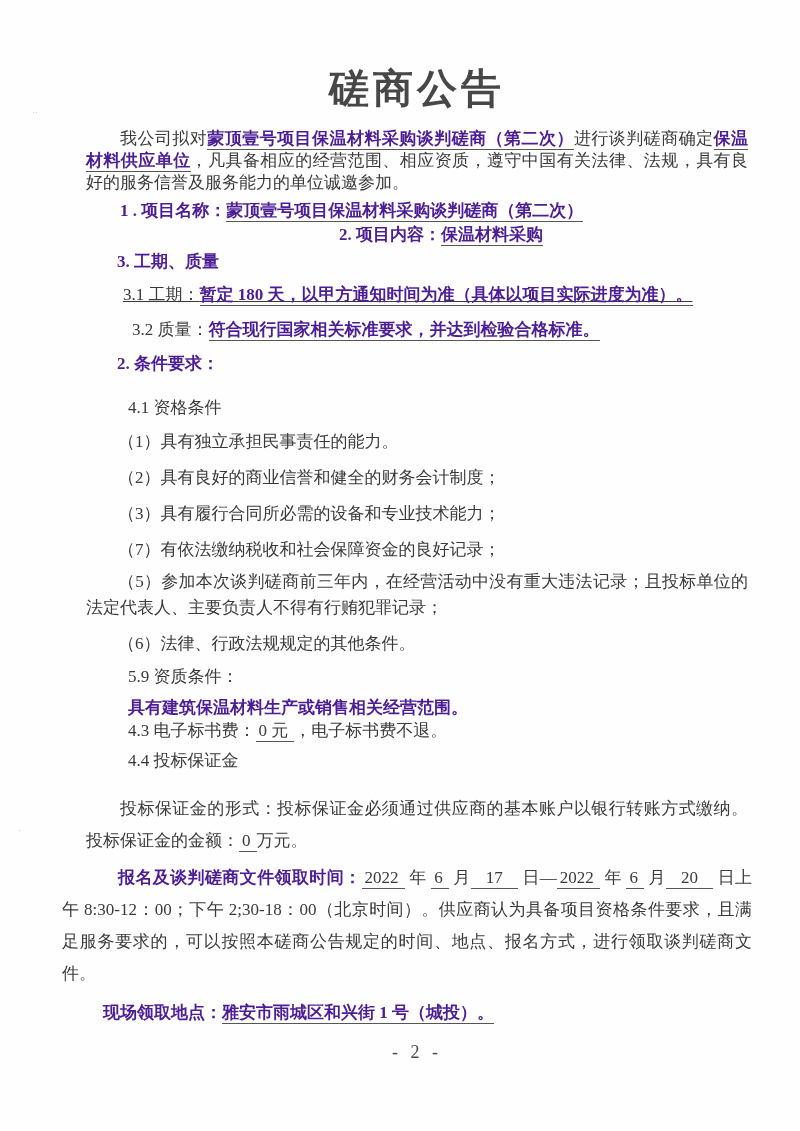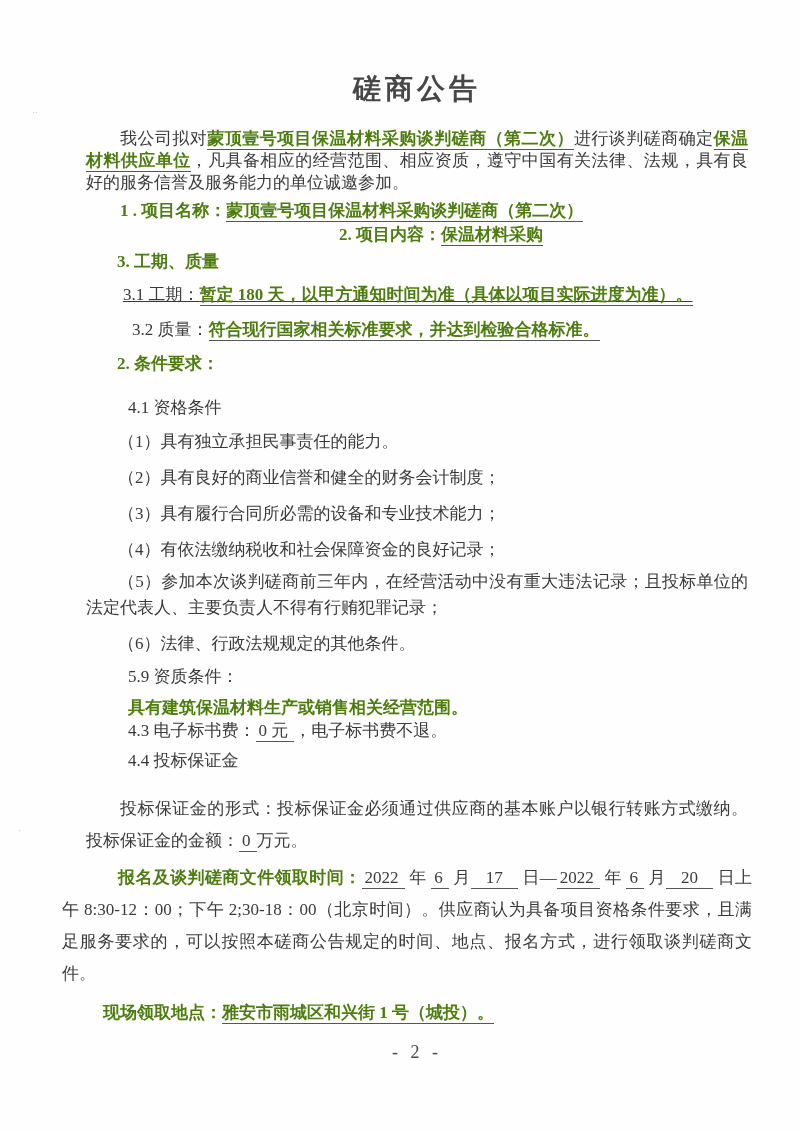--- a/index.html
+++ b/index.html
@@ -17,34 +17,34 @@
   .content {
     box-sizing: border-box;
     width: 100%;
     padding: 0 52px 0 86px;
     font-size: 17px;
     line-height: 22px;
   }
   .doc-title {
     margin: 64px 0 0 0;
     text-align: center;
-    font-size: 28px;
+    font-size: 40px;
     line-height: 50px;
     font-weight: 700;
     letter-spacing: 4px;
     color: #474747;
   }
   p, .line { margin: 0; }
   .intro {
     margin-top: 14px;
     text-indent: 34px;
     text-align: justify;
     line-height: 22px;
   }
-  .b { font-weight: 700; color: #4d7c0f; }
+  .b { font-weight: 700; color: #4c1d95; }
   .u {
     border-bottom: 1.5px solid #565656;
     padding-bottom: 1px;
   }
   .u-pad { padding-left: 3px; padding-right: 6px; }
   .u-day { padding-left: 15px; padding-right: 15px; }
   .item-12   { margin-left: 34px; margin-top: 5px; line-height: 23px; }
   .item-12b  { margin-left: 48px; margin-top: 1px; line-height: 23px; text-align: center; }
   .sec3      { margin-left: 31px; margin-top: 4px; line-height: 23px; }
   .sub31     { margin-left: 37px; margin-top: 10px; line-height: 24px; text-decoration: underline; }
@@ -119,21 +119,21 @@
 
     <p class="sub32"><span>3.2 质量：</span><span class="b u">符合现行国家相关标准要求，并达到检验合格标准。</span></p>
 
     <p class="sec4 b">2. 条件要求：</p>
 
     <p class="sub4x mt11">4.1 资格条件</p>
 
     <p class="cond">（1）具有独立承担民事责任的能力。</p>
     <p class="cond">（2）具有良好的商业信誉和健全的财务会计制度；</p>
     <p class="cond">（3）具有履行合同所必需的设备和专业技术能力；</p>
-    <p class="cond">（4）有依法缴纳税收和社会保障资金的良好记录；</p>
+    <p class="cond">（7）有依法缴纳税收和社会保障资金的良好记录；</p>
     <p class="cond cond-tall">（5）参加本次谈判磋商前三年内，在经营活动中没有重大违法记录；且投标单位的法定代表人、主要负责人不得有行贿犯罪记录；</p>
     <p class="cond">（6）法律、行政法规规定的其他条件。</p>
 
     <p class="sub4x mt8">5.9 资质条件：</p>
 
     <p class="scope b">具有建筑保温材料生产或销售相关经营范围。</p>
 
     <p class="sub4x mt0"><span>4.3 电子标书费：</span><span class="u u-pad">0 元</span><span>，电子标书费不退。</span></p>
 
     <p class="sub4x mt7">4.4 投标保证金</p>

